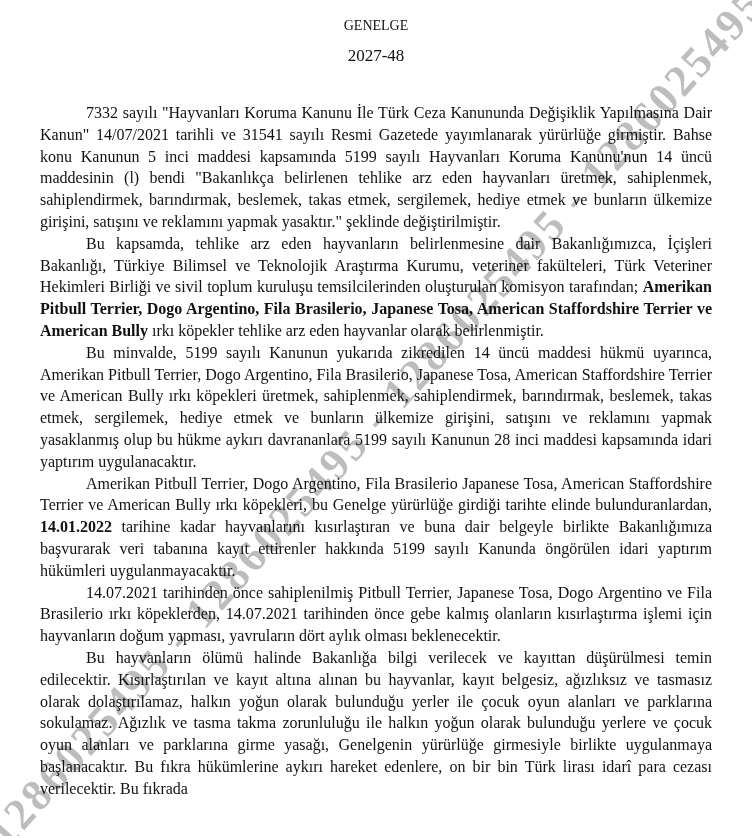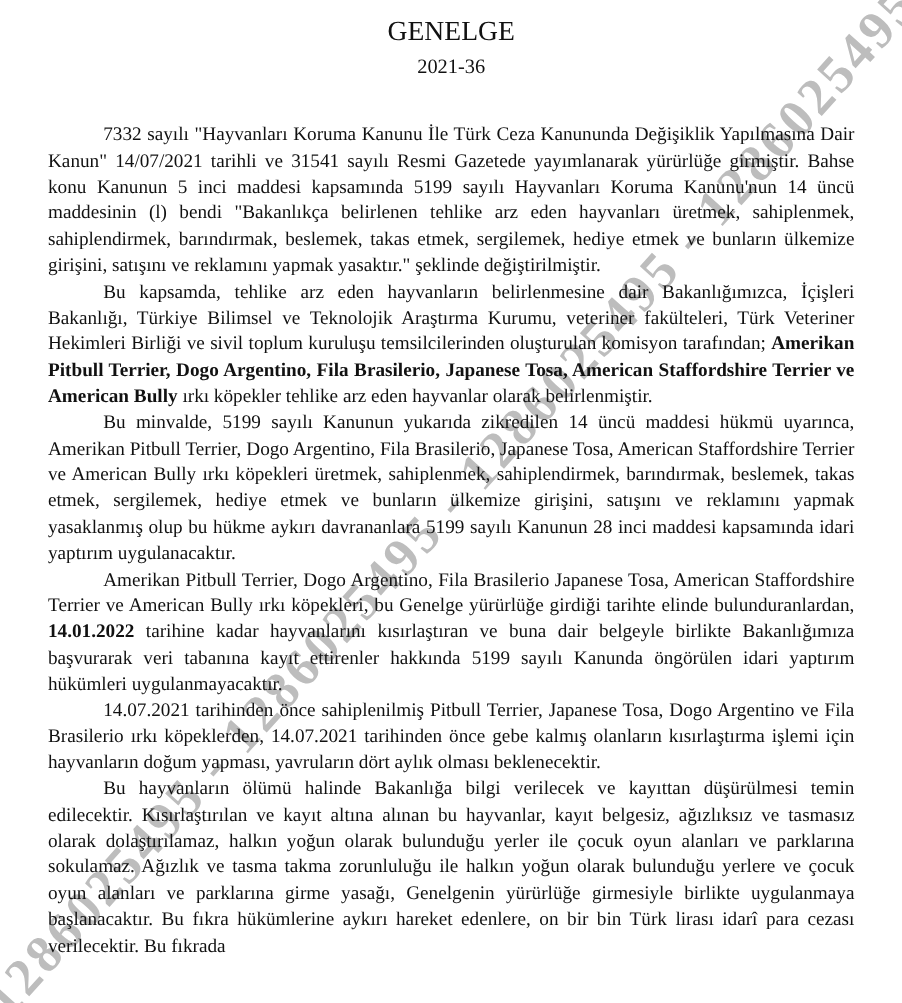--- a/index.html
+++ b/index.html
@@ -31,21 +31,21 @@
     z-index: 0;
     user-select: none;
   }
   .content {
     position: relative;
     z-index: 1;
     padding: 16px 40px 0 40px;
   }
   .doc-title {
     text-align: center;
-    font-size: 23px;
+    font-size: 14px;
     line-height: 20px;
     margin: 0 0 10px 0;
     font-weight: normal;
   }
   .doc-number {
     text-align: center;
     font-size: 17px;
     line-height: 20px;
     margin: 0 0 36px 0;
   }
@@ -61,21 +61,21 @@
   }
 </style>
 </head>
 <body>
 
 <div class="page">
   <div class="watermark" style="color: rgb(189, 189, 189);">1286025495 - 1286025495 - 1286025495 - 1286025495</div>
 
   <div class="content">
     <p class="doc-title">GENELGE</p>
-    <p class="doc-number">2021-36</p>
+    <p class="doc-number">2027-48</p>
 
     <div class="doc-body">
         <p class="para"><span class="">7332 sayılı "Hayvanları Koruma Kanunu İle Türk Ceza Kanununda Değişiklik Yapılmasına Dair Kanun" 14/07/2021 tarihli ve 31541 sayılı Resmi Gazetede yayımlanarak yürürlüğe girmiştir. Bahse konu Kanunun 5 inci maddesi kapsamında 5199 sayılı Hayvanları Koruma Kanunu'nun 14 üncü maddesinin (l) bendi "Bakanlıkça belirlenen tehlike arz eden hayvanları üretmek, sahiplenmek, sahiplendirmek, barındırmak, beslemek, takas etmek, sergilemek, hediye etmek ve bunların ülkemize girişini, satışını ve reklamını yapmak yasaktır." şeklinde değiştirilmiştir.</span></p>
         <p class="para"><span class="">Bu kapsamda, tehlike arz eden hayvanların belirlenmesine dair Bakanlığımızca, İçişleri Bakanlığı, Türkiye Bilimsel ve Teknolojik Araştırma Kurumu, veteriner fakülteleri, Türk Veteriner Hekimleri Birliği ve sivil toplum kuruluşu temsilcilerinden oluşturulan komisyon tarafından; </span><span class="bold">Amerikan Pitbull Terrier, Dogo Argentino, Fila Brasilerio, Japanese Tosa, American Staffordshire Terrier ve American Bully</span><span class=""> ırkı köpekler tehlike arz eden hayvanlar olarak belirlenmiştir.</span></p>
         <p class="para"><span class="">Bu minvalde, 5199 sayılı Kanunun yukarıda zikredilen 14 üncü maddesi hükmü uyarınca, Amerikan Pitbull Terrier, Dogo Argentino, Fila Brasilerio, Japanese Tosa, American Staffordshire Terrier ve American Bully ırkı köpekleri üretmek, sahiplenmek, sahiplendirmek, barındırmak, beslemek, takas etmek, sergilemek, hediye etmek ve bunların ülkemize girişini, satışını ve reklamını yapmak yasaklanmış olup bu hükme aykırı davrananlara 5199 sayılı Kanunun 28 inci maddesi kapsamında idari yaptırım uygulanacaktır.</span></p>
         <p class="para"><span class="">Amerikan Pitbull Terrier, Dogo Argentino, Fila Brasilerio Japanese Tosa, American Staffordshire Terrier ve American Bully ırkı köpekleri, bu Genelge yürürlüğe girdiği tarihte elinde bulunduranlardan, </span><span class="bold">14.01.2022</span><span class=""> tarihine kadar hayvanlarını kısırlaştıran ve buna dair belgeyle birlikte Bakanlığımıza başvurarak veri tabanına kayıt ettirenler hakkında 5199 sayılı Kanunda öngörülen idari yaptırım hükümleri uygulanmayacaktır.</span></p>
         <p class="para"><span class="">14.07.2021 tarihinden önce sahiplenilmiş Pitbull Terrier, Japanese Tosa, Dogo Argentino ve Fila Brasilerio ırkı köpeklerden, 14.07.2021 tarihinden önce gebe kalmış olanların kısırlaştırma işlemi için hayvanların doğum yapması, yavruların dört aylık olması beklenecektir.</span></p>
         <p class="para"><span class="">Bu hayvanların ölümü halinde Bakanlığa bilgi verilecek ve kayıttan düşürülmesi temin edilecektir. Kısırlaştırılan ve kayıt altına alınan bu hayvanlar, kayıt belgesiz, ağızlıksız ve tasmasız olarak dolaştırılamaz, halkın yoğun olarak bulunduğu yerler ile çocuk oyun alanları ve parklarına sokulamaz. Ağızlık ve tasma takma zorunluluğu ile halkın yoğun olarak bulunduğu yerlere ve çocuk oyun alanları ve parklarına girme yasağı, Genelgenin yürürlüğe girmesiyle birlikte uygulanmaya başlanacaktır. Bu fıkra hükümlerine aykırı hareket edenlere, on bir bin Türk lirası idarî para cezası verilecektir. Bu fıkrada</span></p>
       </div>
   </div>

